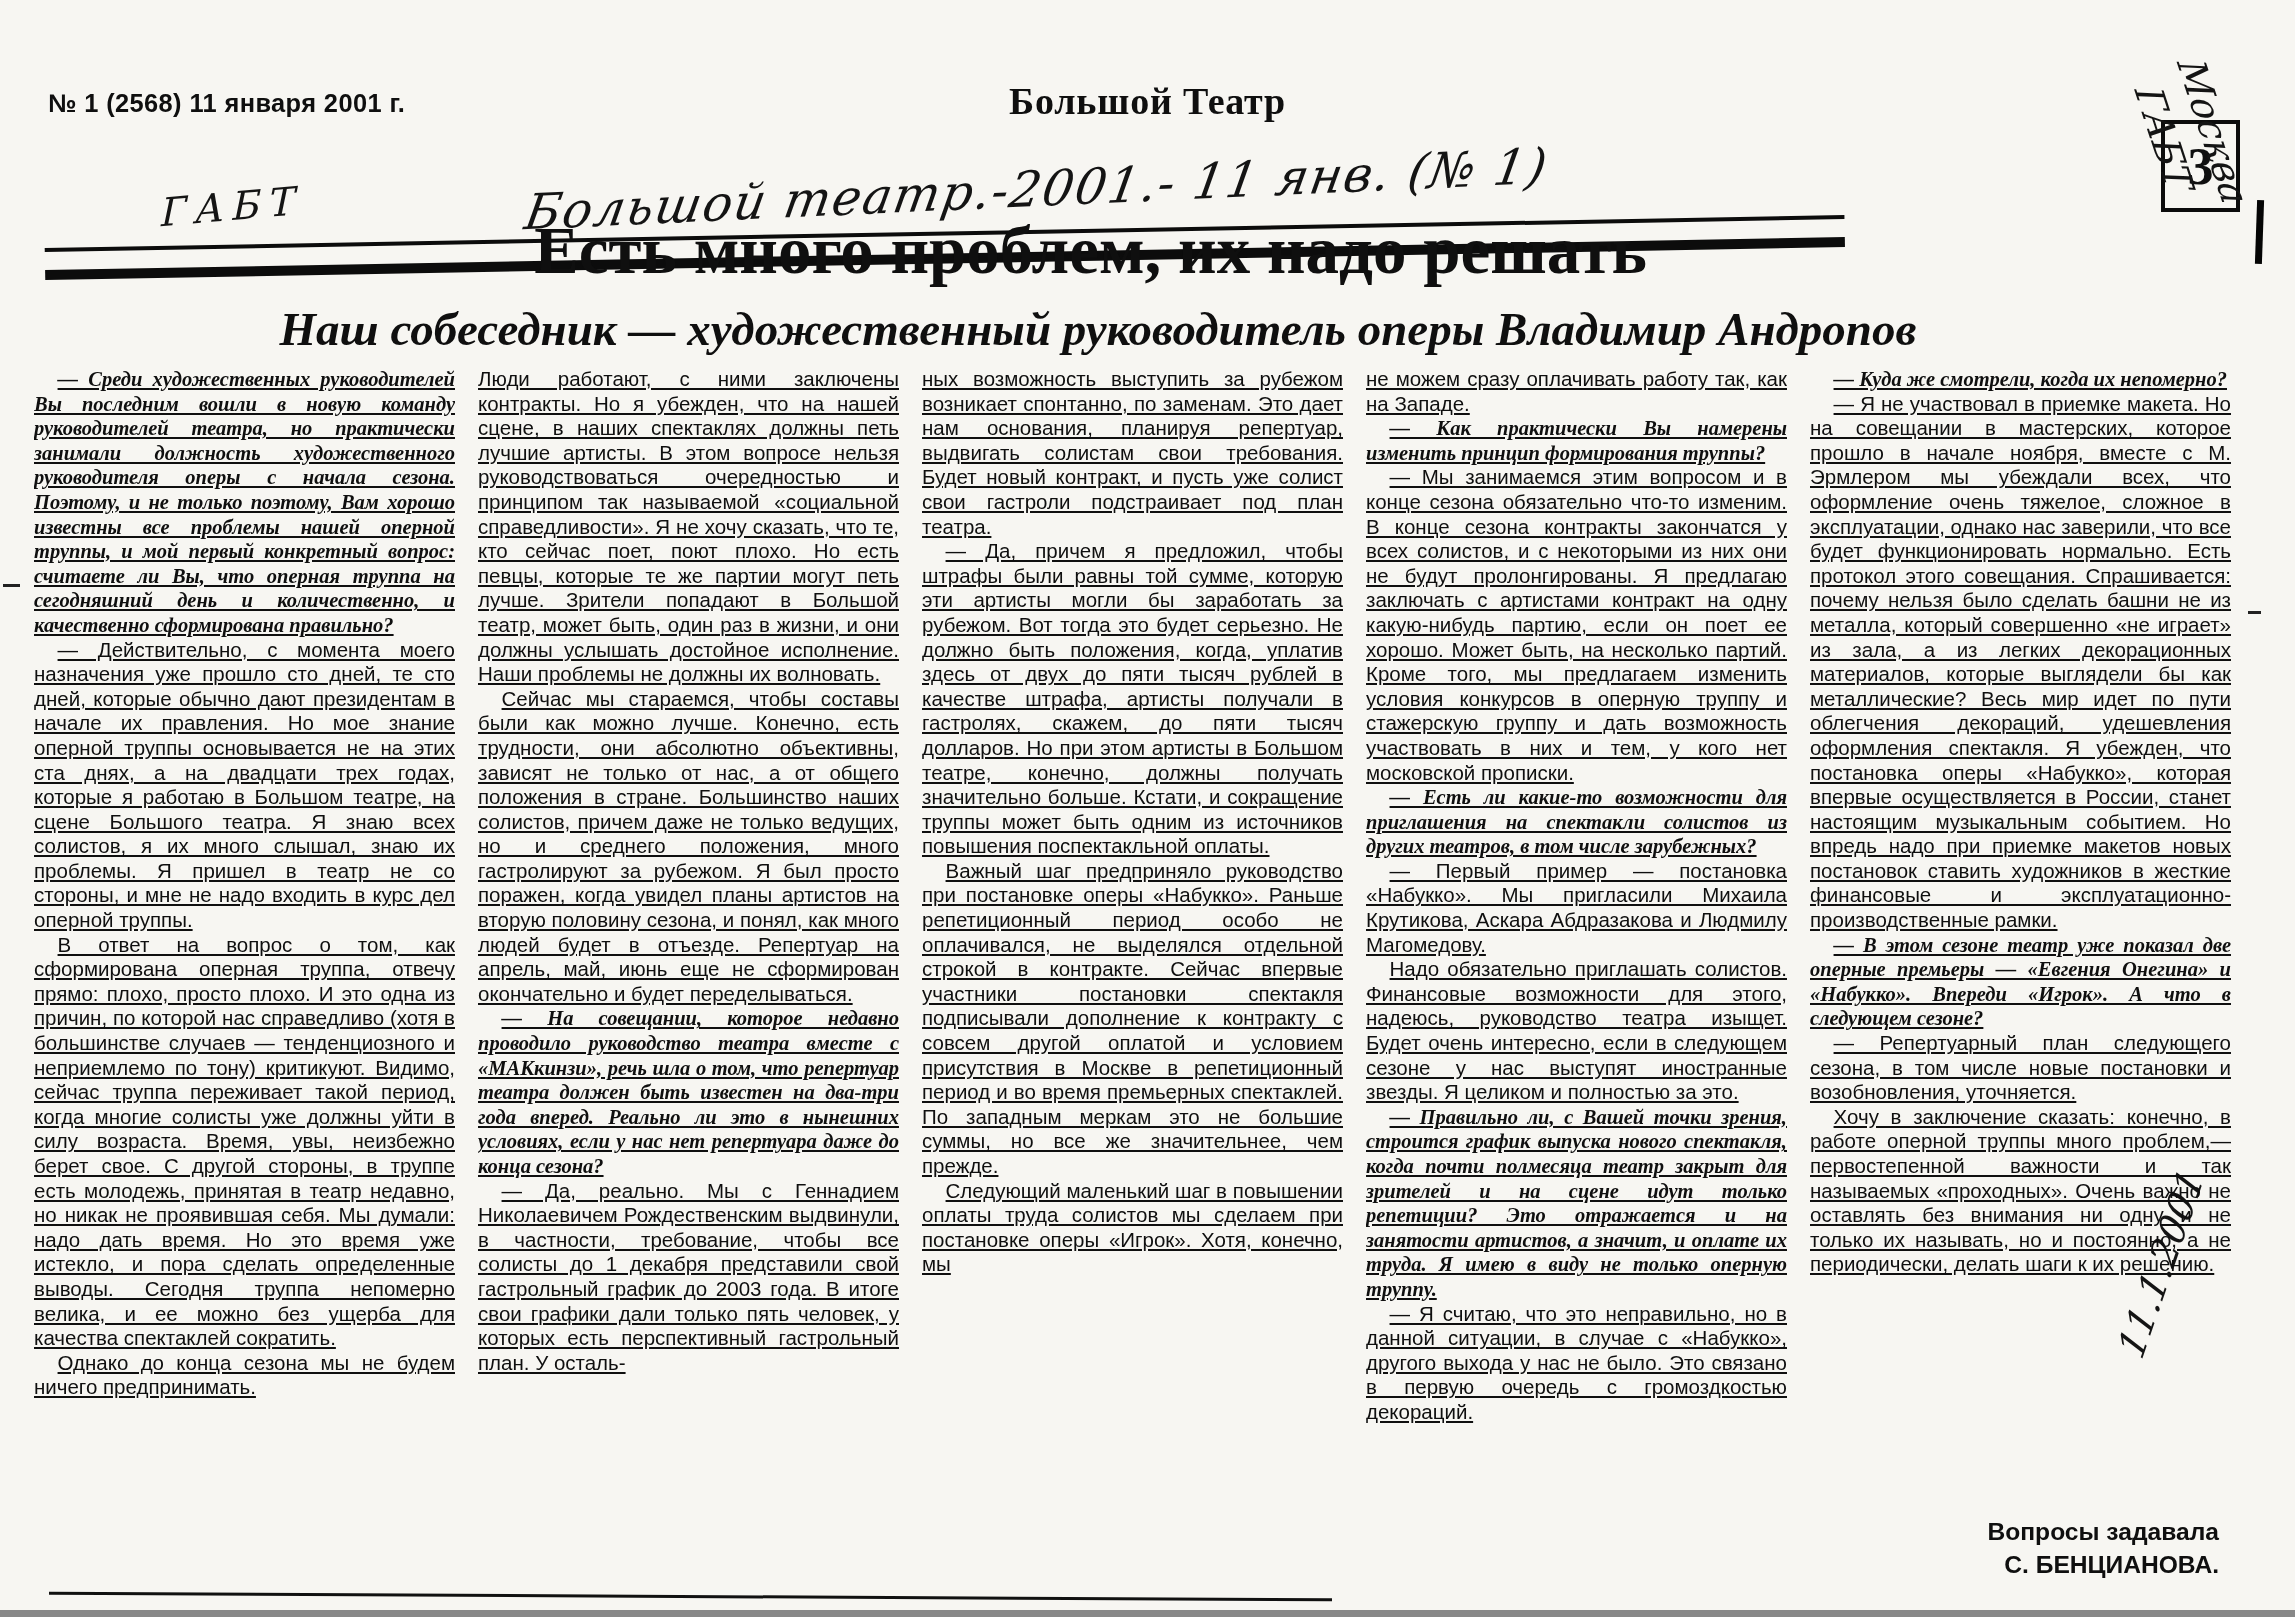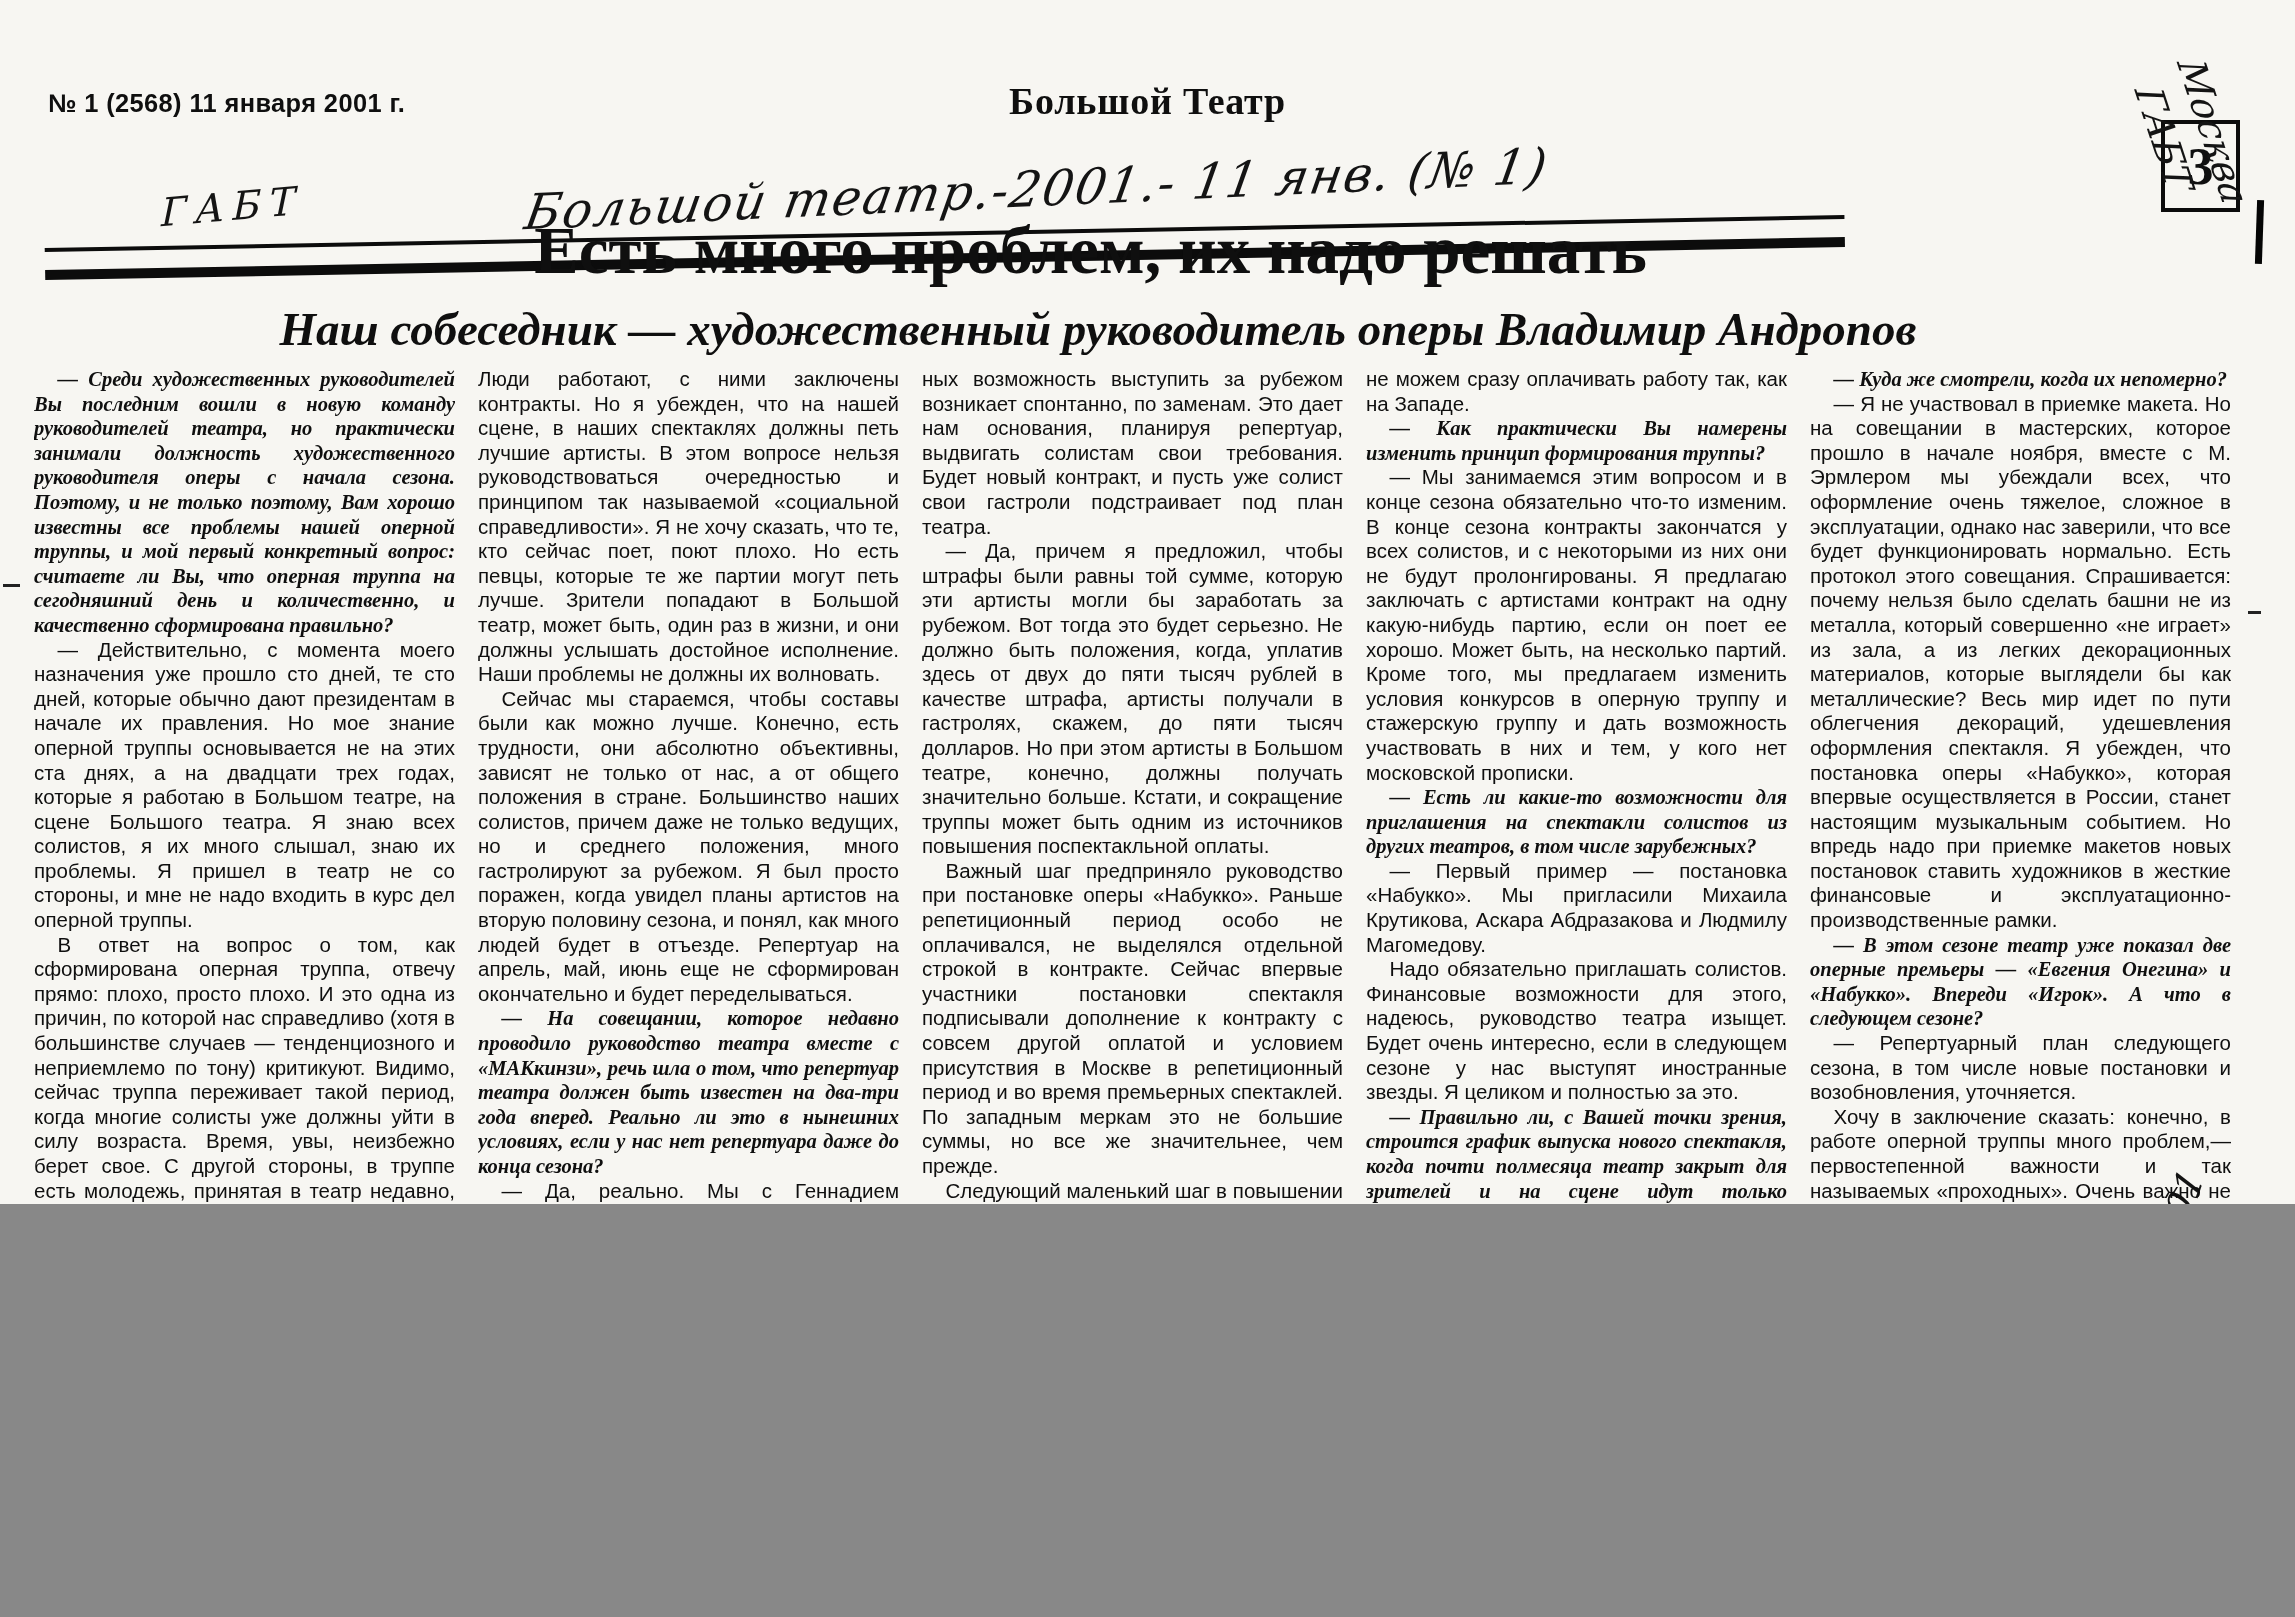--- a/index.html
+++ b/index.html
@@ -1,17 +1,17 @@
 <!DOCTYPE html>
 <html style="font-size:13px"><head>
 <meta charset="utf-8">
 <style>
   html,body{margin:0;padding:0;background:#888;}
   #page{
-    position:relative;width:2295px;height:1204px;background:#f7f6f2;
+    position:relative;width:2295px;height:1610px;background:#f7f6f2;
     overflow:hidden;color:#0f0f0f;
   }
   
   .issue{
     position:absolute;left:48px;top:89px;
     font:bold 25.4px "Liberation Sans",sans-serif;letter-spacing:0.4px;
   }
   .paper-title{
     position:absolute;left:0;top:79px;width:2295px;text-align:center;
     font:bold 38px "Liberation Serif",serif;letter-spacing:0.8px;
@@ -58,21 +58,21 @@
   .subhead{
     position:absolute;left:98px;top:302px;width:2000px;text-align:center;
     font:bold italic 47px "Liberation Serif",serif;
   }
   
   .columns{
     position:absolute;left:34px;top:367px;width:2197px;height:1234px;
     display:grid;grid-template-columns:repeat(5,1fr);column-gap:23px;
   }
   .col{overflow:hidden;height:1234px;}
-  .col p{margin:0;text-align:justify;text-indent:1.15em;}
+  .col p{margin:0;text-align:justify;text-indent:1.15em;text-decoration:underline;}
   .col p.a{font:20.5px/24.6px "Liberation Sans",sans-serif;}
   .col p.cont{font:20.5px/24.6px "Liberation Sans",sans-serif;text-indent:0;}
   .col p.q{font:bold italic 20.5px/24.6px "Liberation Serif",serif;}
   
   .byline{
     position:absolute;left:1771px;top:1515px;width:448px;text-align:right;
     font:bold 24.6px/33px "Liberation Sans",sans-serif;
   }
   .bottom-rule{
     position:absolute;left:49px;top:1595px;width:1283px;height:3.3px;background:#111;

